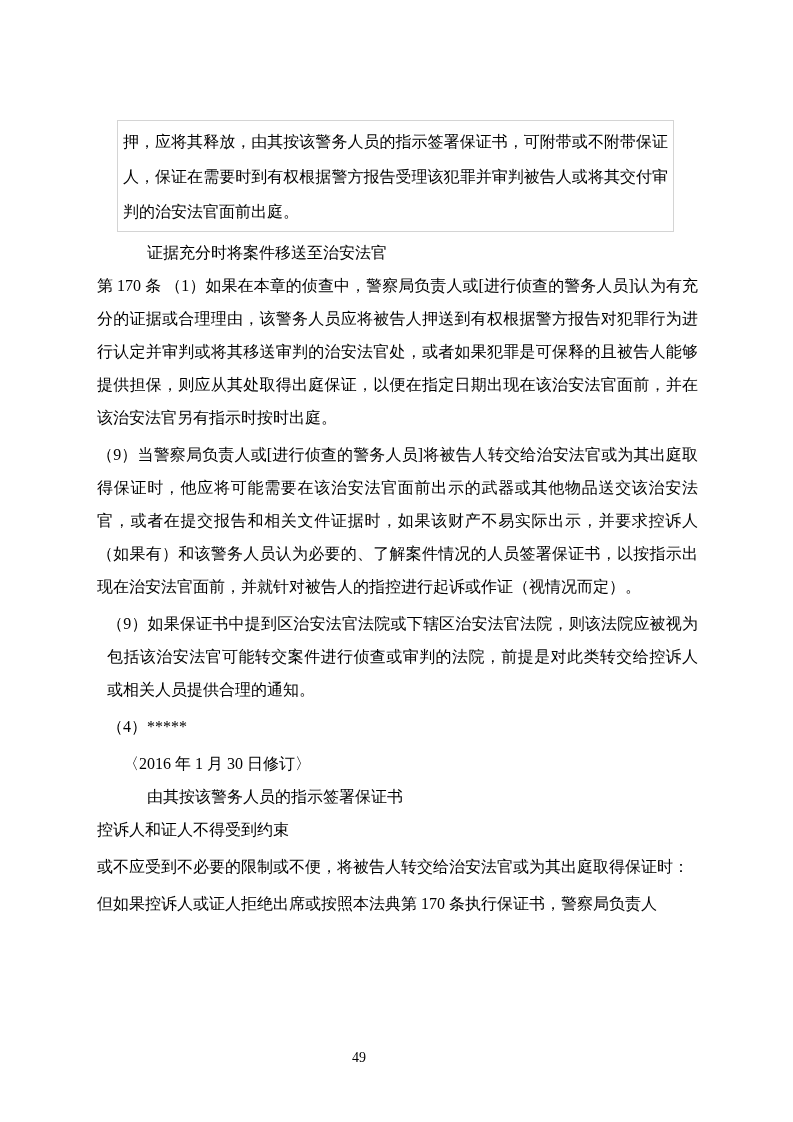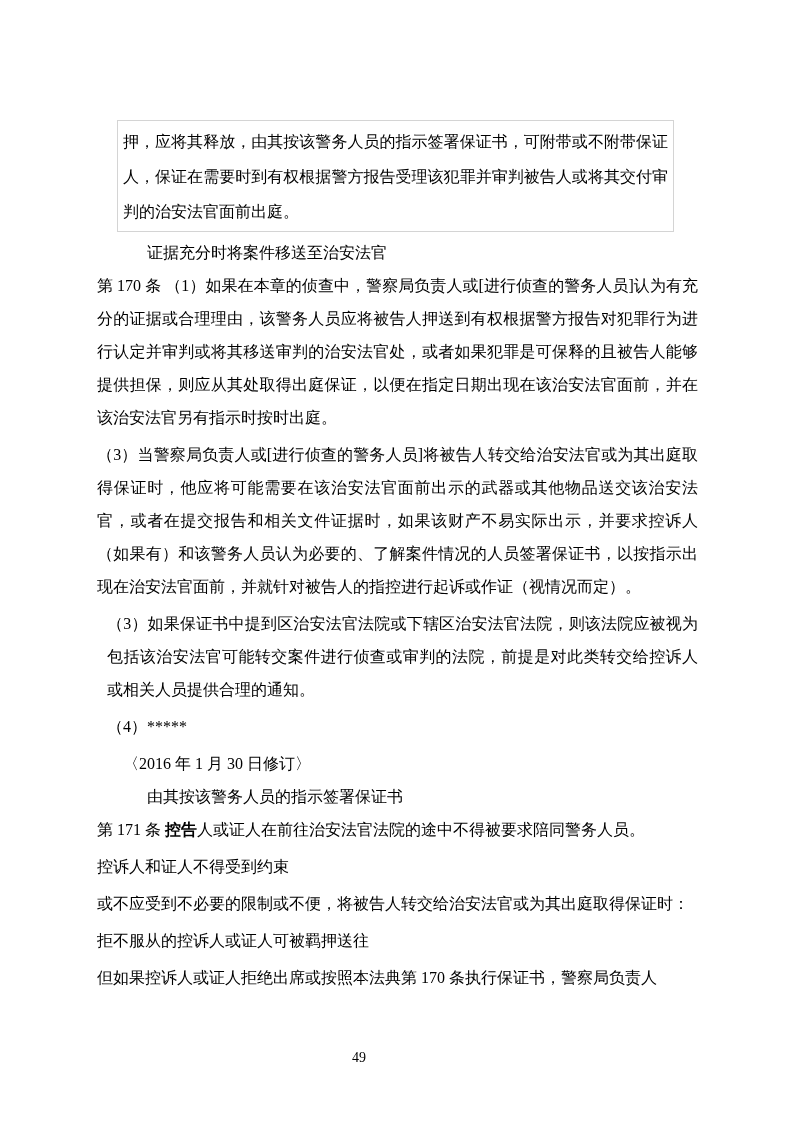--- a/index.html
+++ b/index.html
@@ -70,39 +70,35 @@
 
 <div class="page">
   <div class="content">
 
     <div class="boxed-para">押，应将其释放，由其按该警务人员的指示签署保证书，可附带或不附带保证人，保证在需要时到有权根据警方报告受理该犯罪并审判被告人或将其交付审判的治安法官面前出庭。</div>
 
     <div class="heading">证据充分时将案件移送至治安法官</div>
 
     <div class="para">第 170 条 （1）如果在本章的侦查中，警察局负责人或[进行侦查的警务人员]认为有充分的证据或合理理由，该警务人员应将被告人押送到有权根据警方报告对犯罪行为进行认定并审判或将其移送审判的治安法官处，或者如果犯罪是可保释的且被告人能够提供担保，则应从其处取得出庭保证，以便在指定日期出现在该治安法官面前，并在该治安法官另有指示时按时出庭。</div>
 
-    <div class="para">（3）当警察局负责人或[进行侦查的警务人员]将被告人转交给治安法官或为其出庭取得保证时，他应将可能需要在该治安法官面前出示的武器或其他物品送交该治安法官，或者在提交报告和相关文件证据时，如果该财产不易实际出示，并要求控诉人（如果有）和该警务人员认为必要的、了解案件情况的人员签署保证书，以按指示出现在治安法官面前，并就针对被告人的指控进行起诉或作证（视情况而定）。</div>
+    <div class="para">（9）当警察局负责人或[进行侦查的警务人员]将被告人转交给治安法官或为其出庭取得保证时，他应将可能需要在该治安法官面前出示的武器或其他物品送交该治安法官，或者在提交报告和相关文件证据时，如果该财产不易实际出示，并要求控诉人（如果有）和该警务人员认为必要的、了解案件情况的人员签署保证书，以按指示出现在治安法官面前，并就针对被告人的指控进行起诉或作证（视情况而定）。</div>
 
-    <div class="para indent-sm">（3）如果保证书中提到区治安法官法院或下辖区治安法官法院，则该法院应被视为包括该治安法官可能转交案件进行侦查或审判的法院，前提是对此类转交给控诉人或相关人员提供合理的通知。</div>
+    <div class="para indent-sm">（9）如果保证书中提到区治安法官法院或下辖区治安法官法院，则该法院应被视为包括该治安法官可能转交案件进行侦查或审判的法院，前提是对此类转交给控诉人或相关人员提供合理的通知。</div>
 
     <div class="para indent-sm no-justify">（4）*****</div>
 
 
     <div class="para revision no-justify">〈2016 年 1 月 30 日修订〉</div>
 
     <div class="heading">由其按该警务人员的指示签署保证书</div>
 
-    <div class="para no-justify">
-      <span>第 171 条 </span><span class="inline-bold">控告</span><span>人或证人在前往治安法官法院的途中不得被要求陪同警务人员。</span>
-    </div>
 
     <div class="para no-justify">控诉人和证人不得受到约束</div>
 
     <div class="para no-justify">或不应受到不必要的限制或不便，将被告人转交给治安法官或为其出庭取得保证时：</div>
 
-    <div class="para no-justify">拒不服从的控诉人或证人可被羁押送往</div>
 
     <div class="para no-justify">但如果控诉人或证人拒绝出席或按照本法典第 170 条执行保证书，警察局负责人</div>
 
   </div>
 
   <div class="page-number">49</div>
 </div>
 
 </body></html>

